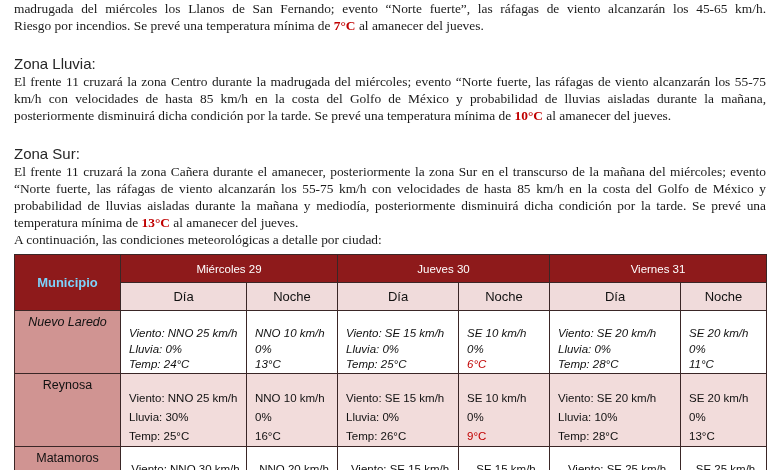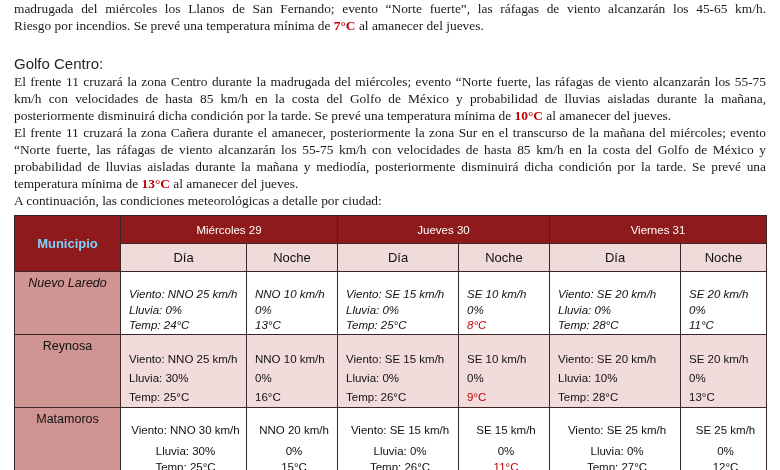--- a/index.html
+++ b/index.html
@@ -72,25 +72,26 @@
 </head>
 <body>
 
 <div class="page">
 
   <p class="body-par intro">
     <span class="cutline">madrugada del miércoles los Llanos de San Fernando; evento “Norte fuerte”, las ráfagas de viento alcanzarán los 45-65 km/h.</span>
     <span>Riesgo por incendios. Se prevé una temperatura mínima de </span><span class="temp-strong">7°C</span><span> al amanecer del jueves.</span>
   </p>
 
-  <h2 class="zone-heading">Golfo Centro:</h2>
+  <h2 class="zone-heading">Zona Lluvia:</h2>
   <p class="body-par after-heading">
     <span>El frente 11 cruzará la zona Centro durante la madrugada del miércoles; evento “Norte fuerte, las ráfagas de viento alcanzarán los 55-75 km/h con velocidades de hasta 85 km/h en la costa del Golfo de México y probabilidad de lluvias aisladas durante la mañana, posteriormente disminuirá dicha condición por la tarde. Se prevé una temperatura mínima de </span><span class="temp-strong">10°C</span><span> al amanecer del jueves.</span>
   </p>
 
+  <h2 class="zone-heading">Zona Sur:</h2>
   <p class="body-par after-heading">
     <span>El frente 11 cruzará la zona Cañera durante el amanecer, posteriormente la zona Sur en el transcurso de la mañana del miércoles; evento “Norte fuerte, las ráfagas de viento alcanzarán los 55-75 km/h con velocidades de hasta 85 km/h en la costa del Golfo de México y probabilidad de lluvias aisladas durante la mañana y mediodía, posteriormente disminuirá dicha condición por la tarde. Se prevé una temperatura mínima de </span><span class="temp-strong">13°C</span><span> al amanecer del jueves.</span>
   </p>
 
   <p class="body-par table-intro">A continuación, las condiciones meteorológicas a detalle por ciudad:</p>
 
   <table class="forecast">
     <colgroup>
       <col style="width:106px">
         <col style="width:126px">
@@ -130,21 +131,21 @@
             <div>13°C</div>
           </td>
           <td class="forecast-cell">
             <div>Viento: SE 15 km/h</div>
             <div>Lluvia: 0%</div>
             <div>Temp: 25°C</div>
           </td>
           <td class="forecast-cell">
             <div>SE 10 km/h</div>
             <div>0%</div>
-            <div class="temp-red">8°C</div>
+            <div class="temp-red">6°C</div>
           </td>
           <td class="forecast-cell">
             <div>Viento: SE 20 km/h</div>
             <div>Lluvia: 0%</div>
             <div>Temp: 28°C</div>
           </td>
           <td class="forecast-cell">
             <div>SE 20 km/h</div>
             <div>0%</div>
             <div>11°C</div>

